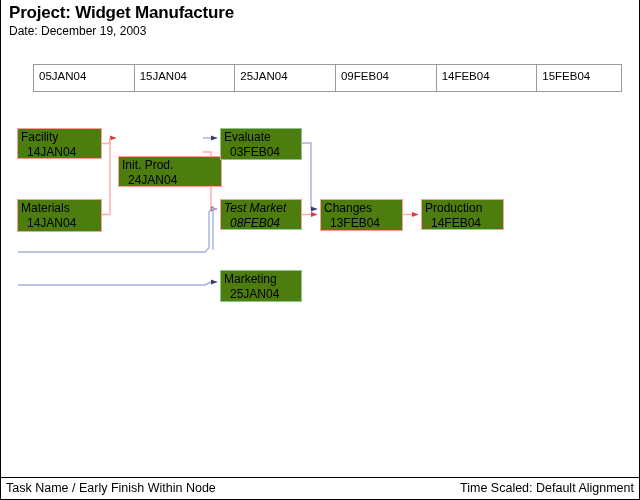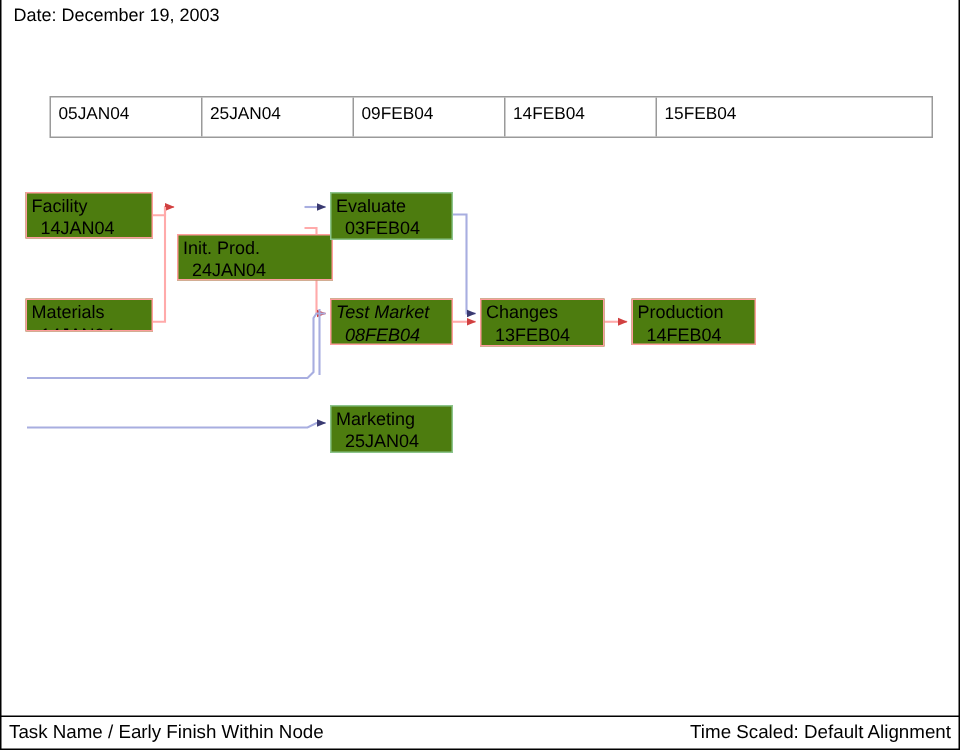--- a/index.html
+++ b/index.html
@@ -127,25 +127,27 @@
     height: 1px;
     background: #000;
   }
 </style>
 </head>
 <body>
 
 <div id="chart-frame"></div>
 
 <div id="title-block">
+  <div id="project-title">Project: Widget Manufacture</div>
   <div id="date-title">Date: December 19, 2003</div>
 </div>
 
 <div id="timescale">
     <div class="ts-cell" style="width: 101px;">05JAN04</div>
+    <div class="ts-cell" style="width: 101px;">15JAN04</div>
     <div class="ts-cell" style="width: 101px;">25JAN04</div>
     <div class="ts-cell" style="width: 101px;">09FEB04</div>
     <div class="ts-cell" style="width: 101px;">14FEB04</div>
     <div class="ts-cell" style="width: 84px;">15FEB04</div>
   </div>
 
 <svg id="network" width="640" height="500" viewBox="0 0 640 500" xmlns="http://www.w3.org/2000/svg">
   <defs>
     <marker id="arrow-crit" markerWidth="7" markerHeight="7" refX="6" refY="3" orient="auto" markerUnits="userSpaceOnUse">
       <path d="M0,0.4 L6.4,3 L0,5.6 Z" fill="#d04040"></path>
@@ -202,21 +204,21 @@
       <span class="dt">14JAN04</span>
     </div>
     <div class="node critical" style="left: 118px; top: 128px; width: 104px; height: 31px; margin-top: 28px;">
       <span class="nm">Init. Prod.</span>
       <span class="dt">24JAN04</span>
     </div>
     <div class="node noncritical" style="left: 220px; top: 128px; width: 82px; height: 32px;">
       <span class="nm">Evaluate</span>
       <span class="dt">03FEB04</span>
     </div>
-    <div class="node critical" style="left: 17px; top: 199px; width: 85px; height: 22px;">
+    <div class="node critical" style="left: 17px; top: 199px; width: 85px; height: 33px;">
       <span class="nm">Materials</span>
       <span class="dt">14JAN04</span>
     </div>
     <div class="node critical" style="left: 220px; top: 199px; width: 82px; height: 31px; font-style: italic;">
       <span class="nm">Test Market</span>
       <span class="dt">08FEB04</span>
     </div>
     <div class="node critical" style="left: 320px; top: 199px; width: 83px; height: 32px;">
       <span class="nm">Changes</span>
       <span class="dt">13FEB04</span>

